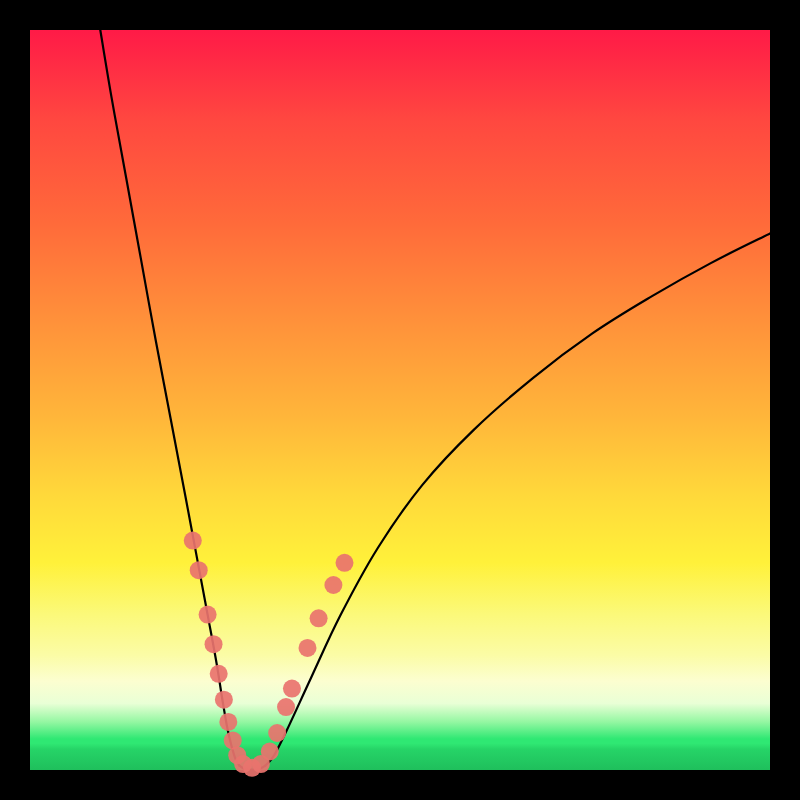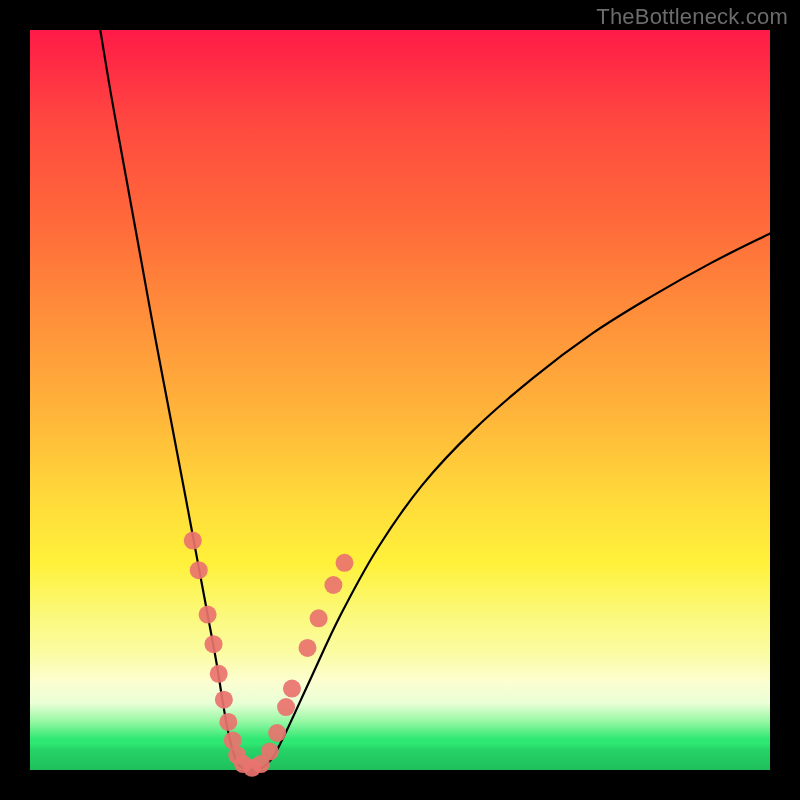--- a/index.html
+++ b/index.html
@@ -98,15 +98,14 @@
           <circle cx="261.96" cy="658.60" r="9" class="dot"></circle>
           <circle cx="277.50" cy="617.90" r="9" class="dot"></circle>
           <circle cx="288.60" cy="588.30" r="9" class="dot"></circle>
           <circle cx="303.40" cy="555.00" r="9" class="dot"></circle>
           <circle cx="314.50" cy="532.80" r="9" class="dot"></circle>
         </g>
     </svg>
 
   </div>
 
-  <div class="watermark">TheBottleneck.com</div>
 
 </div>
 
 </body></html>

